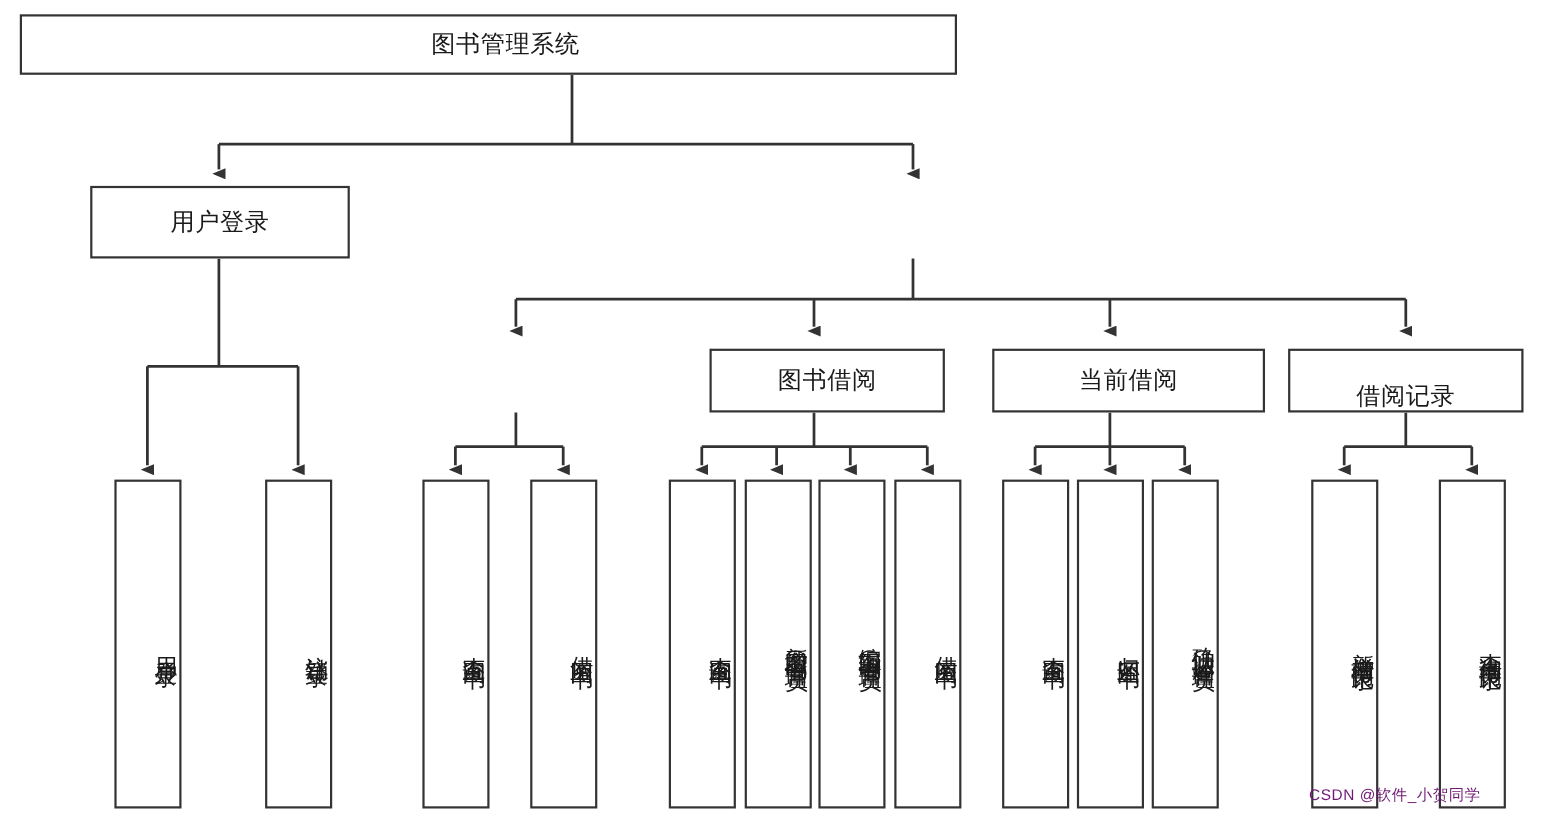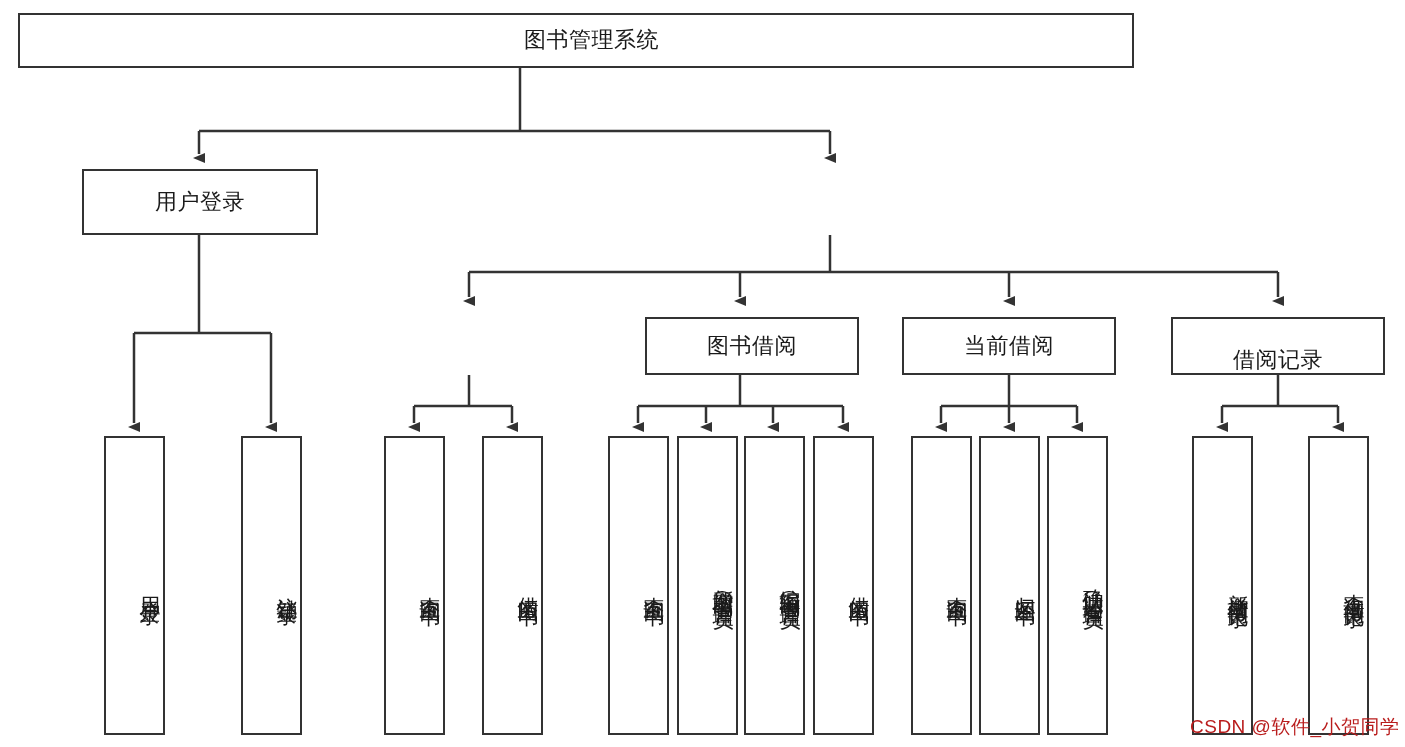--- a/index.html
+++ b/index.html
@@ -52,22 +52,22 @@
   }
   .node.vert.top-align {
     align-items: flex-start;
   }
   .node-label {
     display: block;
     white-space: pre-wrap;
   }
   .watermark {
     position: absolute;
-    color: #b91c1c;
-    font-size: 19px;
+    color: #701a75;
+    font-size: 14px;
     letter-spacing: 0.5px;
     white-space: nowrap;
     user-select: none;
   }
 </style>
 </head>
 <body>
 
 <div id="canvas">
 
@@ -114,32 +114,32 @@
       <path d="M 1009 406 L 1009 423" marker-end="url(#arrow)"></path>
       <path d="M 1077 406 L 1077 423" marker-end="url(#arrow)"></path>
 
       <path d="M 1278 375 L 1278 406"></path>
       <path d="M 1222 406 L 1338 406"></path>
       <path d="M 1222 406 L 1222 423" marker-end="url(#arrow)"></path>
       <path d="M 1338 406 L 1338 423" marker-end="url(#arrow)"></path>
     </g>
   </svg>
 
-  <div class="node horiz" style="left:18px; top:13px; width:1116px; height:55px;padding-left:31px;">
+  <div class="node horiz" style="left:18px; top:13px; width:852px; height:55px;padding-left:31px;">
     <span class="node-label">图书管理系统</span>
   </div>
 
   <div class="node horiz" style="left:82px; top:169px; width:236px; height:66px;">
     <span class="node-label">用户登录</span>
   </div>
 
   <div class="node horiz" style="left:633px; top:317px; width:214px; height:58px;margin-left:12px;">
     <span class="node-label">图书借阅</span>
   </div>
-  <div class="node horiz" style="left:902px; top:317px; width:214px; height:58px;">
+  <div class="node horiz" style="left:902px; top:317px; width:248px; height:58px;">
     <span class="node-label">当前借阅</span>
   </div>
   <div class="node horiz" style="left:1171px; top:317px; width:214px; height:58px;align-items:flex-end;">
     <span class="node-label">借阅记录</span>
   </div>
 
   <div class="node vert" style="left:104px; top:436px; width:61px; height:299px;">
     <span class="node-label">用户登录</span>
   </div>
   <div class="node vert" style="left:241px; top:436px; width:61px; height:299px;">

